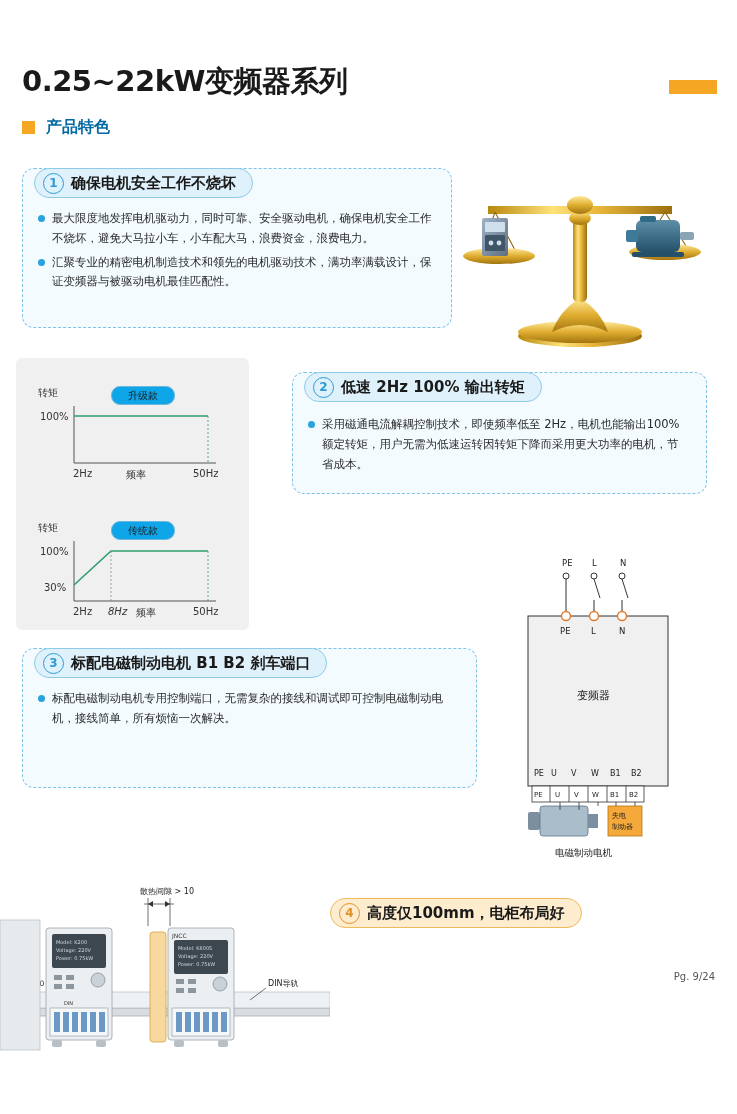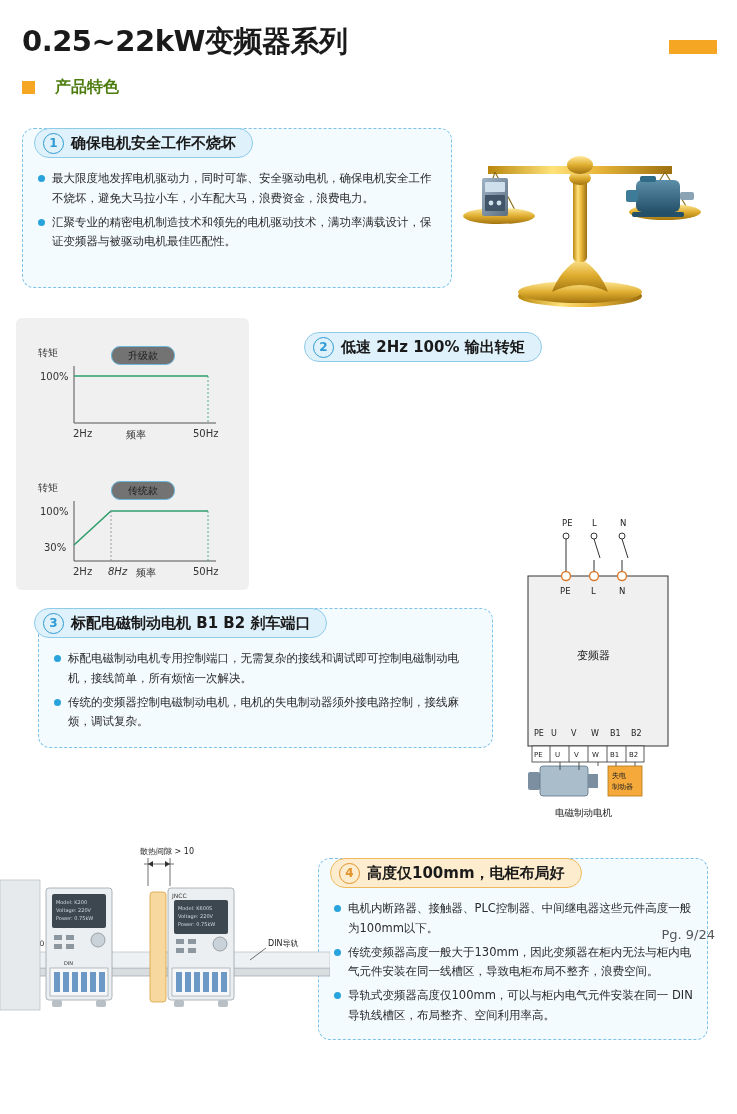--- a/index.html
+++ b/index.html
@@ -4,36 +4,36 @@
 <style>
   html,body{margin:0;padding:0;}
   body{
     width:737px;height:1114px;
     background:#ffffff;
     font-family:"DejaVu Sans","Liberation Sans",sans-serif;
     color:#231f20;
     position:relative;
     overflow:hidden;
   }
-  .page{position:relative;width:737px;height:956px;}
+  .page{position:relative;width:737px;height:956px;margin-top:40px;}
 
   
   .main-title{
     position:absolute;left:22px;top:22px;
     font-size:29px;font-weight:bold;letter-spacing:-0.5px;
     color:#1a1a1a;
   }
   .corner-bar{
     position:absolute;right:20px;top:40px;
     width:48px;height:14px;background:#f5a623;
   }
   .section-head{
     position:absolute;left:22px;top:77px;
-    display:flex;align-items:center;gap:20px;
-    font-size:16px;font-weight:bold;color:#4d7c0f;
+    display:flex;align-items:center;gap:11px;
+    font-size:16px;font-weight:bold;color:#0369a1;
   }
   .section-head .sq{width:13px;height:13px;background:#f5a623;display:inline-block;}
 
   
   .fbox{
     position:absolute;
     border:1px dashed #7ec2e8;
     border-radius:12px;
     background:#f3fbff;
     box-sizing:border-box;
@@ -80,38 +80,38 @@
   }
 
   
   .chart-card{
     position:absolute;left:16px;top:318px;width:233px;height:272px;
     background:#f0f0f0;border-radius:6px;
   }
   .chart-badge{
     position:absolute;
     width:62px;height:17px;border-radius:9px;
-    background:#737373;border:1px solid #6cb8dd;
+    background:#0ea5e9;border:1px solid #6cb8dd;
     font-size:10px;color:#1a1a1a;
     display:flex;align-items:center;justify-content:center;
   }
   .axis-lbl{position:absolute;font-size:10px;color:#333;}
 
   
   .scale-wrap{position:absolute;left:460px;top:120px;width:260px;height:190px;}
 
   
   .wire-wrap{position:absolute;left:500px;top:514px;width:225px;height:335px;text-align:center;}
 
   
   .cab-wrap{position:absolute;left:0px;top:840px;width:330px;height:215px;}
 
   .page-num{
     position:absolute;right:22px;bottom:14px;
-    font-size:13px;color:#555;
+    font-size:10px;color:#555;
   }
 </style>
 </head>
 <body>
 
 <div class="page">
 
   <div class="main-title">0.25~22kW变频器系列</div>
   <div class="corner-bar"></div>
   <div class="section-head">
@@ -222,30 +222,36 @@
     <div class="axis-lbl" style="left:177px;top:248px;">50Hz</div>
     <svg style="position:absolute;left:0;top:135px;" width="233" height="120">
       <line x1="58" y1="48" x2="58" y2="108" stroke="#555" stroke-width="1"></line>
       <line x1="58" y1="108" x2="200" y2="108" stroke="#555" stroke-width="1"></line>
       <polyline points="58,92 95,58 192,58" fill="none" stroke="#2f9e6e" stroke-width="1.6"></polyline>
       <line x1="95" y1="58" x2="95" y2="108" stroke="#888" stroke-width="0.8" stroke-dasharray="2,2"></line>
       <line x1="192" y1="58" x2="192" y2="108" stroke="#2f9e6e" stroke-width="0.8" stroke-dasharray="2,2"></line>
     </svg>
   </div>
 
+  <div class="fbox" style="left:292px;top:332px;width:415px;height:122px;">
+    <div style="position:absolute;left:14px;top:42px;right:18px;">
+      <ul class="flist">
+        <li>采用磁通电流解耦控制技术，即使频率低至 2Hz，电机也能输出100%额定转矩，用户无需为低速运转因转矩下降而采用更大功率的电机，节省成本。</li>
+      </ul>
+    </div>
+  </div>
   <div class="ftitle" style="left:304px;top:332px;">
     <span class="num">2</span>
     <span>低速 2Hz 100% 输出转矩</span>
   </div>
 
-  <div class="fbox" style="left:38px;top:608px;width:455px;height:140px;">
+  <div class="fbox" style="left:22px;top:608px;width:455px;height:140px;">
     <div style="position:absolute;left:14px;top:40px;right:16px;">
       <ul class="flist">
         <li>标配电磁制动电机专用控制端口，无需复杂的接线和调试即可控制电磁制动电机，接线简单，所有烦恼一次解决。</li>
-        <li>传统的变频器控制电磁制动电机，电机的失电制动器须外接电路控制，接线麻烦，调试复杂。</li>
       </ul>
     </div>
   </div>
   <div class="ftitle" style="left:34px;top:608px;">
     <span class="num">3</span>
     <span>标配电磁制动电机 B1 B2 刹车端口</span>
   </div>
 
   <div class="wire-wrap">
     <svg width="225" height="335" viewBox="0 0 225 335">
@@ -307,29 +313,20 @@
         <path d="M60 248 L60 256"></path>
         <path d="M79 248 L79 256"></path>
         <path d="M98 248 L98 252"></path>
         <path d="M116 248 L116 252"></path>
         <path d="M135 248 L135 252"></path>
       </g>
       <text x="55" y="302" font-size="9.5" fill="#222" font-family="DejaVu Sans">电磁制动电机</text>
     </svg>
   </div>
 
-  <div class="fbox" style="left:318px;top:858px;width:390px;height:182px;">
-    <div style="position:absolute;left:14px;top:40px;right:14px;">
-      <ul class="flist">
-        <li>电机内断路器、接触器、PLC控制器、中间继电器这些元件高度一般为100mm以下。</li>
-        <li>传统变频器高度一般大于130mm，因此变频器在柜内无法与柜内电气元件安装在同一线槽区，导致电柜布局不整齐，浪费空间。</li>
-        <li>导轨式变频器高度仅100mm，可以与柜内电气元件安装在同一 DIN 导轨线槽区，布局整齐、空间利用率高。</li>
-      </ul>
-    </div>
-  </div>
   <div class="ftitle orange" style="left:330px;top:858px;">
     <span class="num">4</span>
     <span>高度仅100mm，电柜布局好</span>
   </div>
 
   <div class="cab-wrap">
     <svg width="330" height="215" viewBox="0 0 330 215">
 
       <text x="140" y="14" font-size="8" fill="#222" font-family="DejaVu Sans">散热间隙 &gt; 10</text>
       <line x1="148" y1="18" x2="148" y2="46" stroke="#333" stroke-width="0.7"></line>

